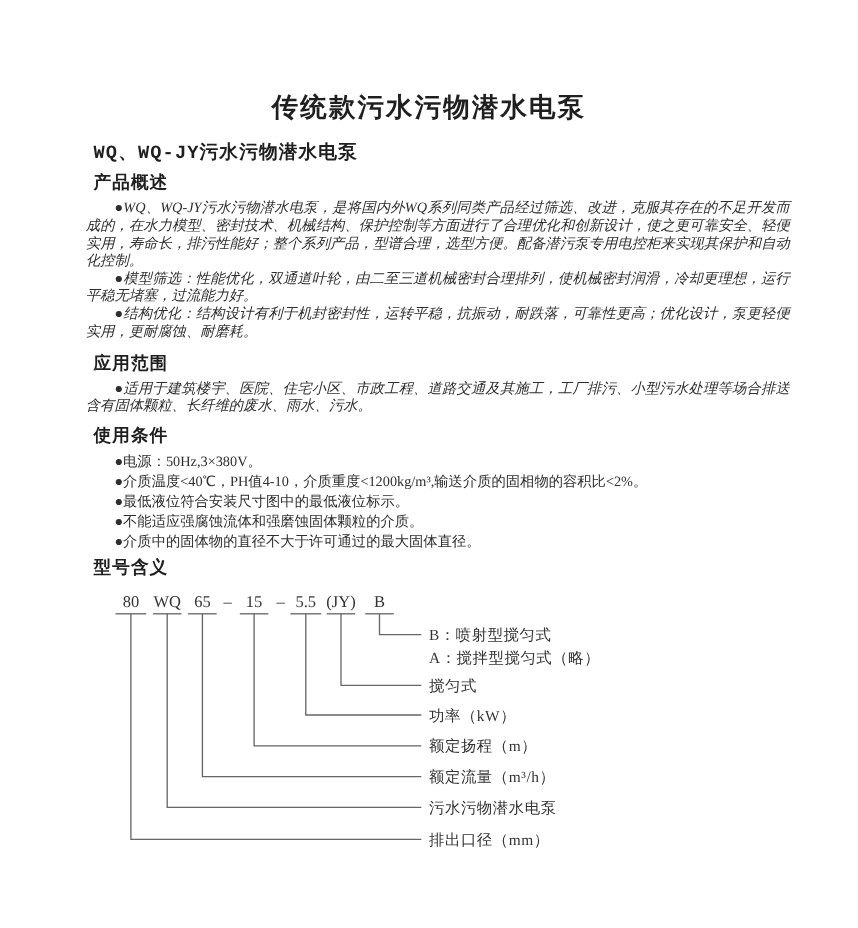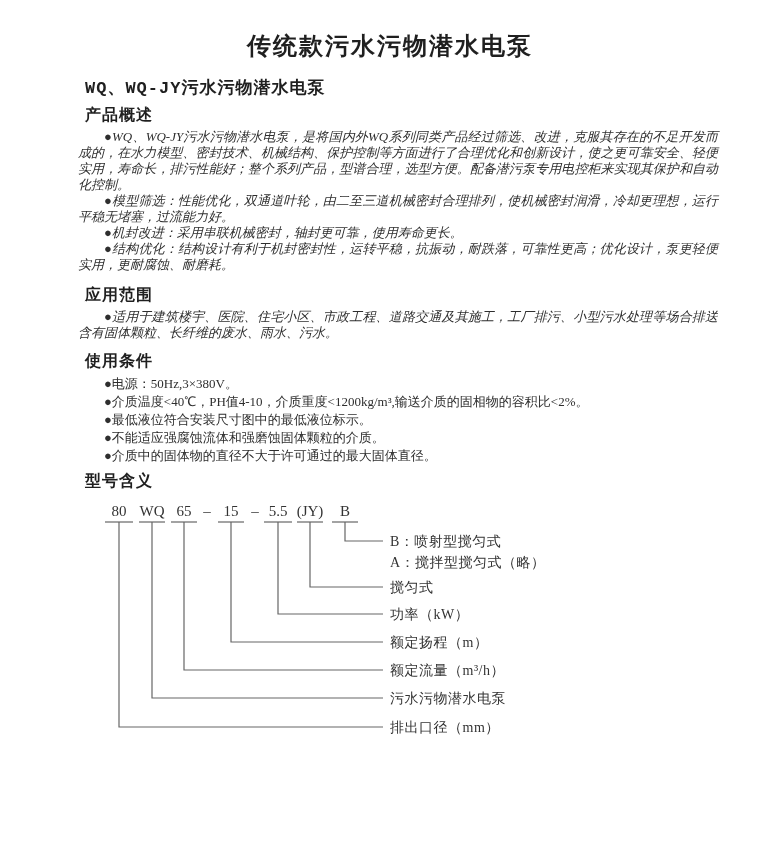--- a/index.html
+++ b/index.html
@@ -7,21 +7,21 @@
     position: relative;
     width: 780px;
     height: 844px;
     background: #ffffff;
     overflow: hidden;
     font-family: "Liberation Serif", serif;
     color: #2a2a2a;
   }
   .doc-title {
     margin: 0 0 18px 0;
-    padding-top: 32px;
+    padding-top: 84px;
     text-align: center;
     font-family: "Liberation Sans", sans-serif;
     font-weight: bold;
     font-size: 24px;
     line-height: 28px;
     letter-spacing: 2px;
     color: #1f1f1f;
   }
   .content { padding: 0 62px 0 78px; }
   .subtitle {
@@ -81,21 +81,20 @@
 <div class="page">
 
   <h1 class="doc-title">传统款污水污物潜水电泵</h1>
 
   <div class="content">
     <h2 class="subtitle">WQ、WQ-JY污水污物潜水电泵</h2>
 
     <h3 class="section-heading">产品概述</h3>
     <p class="para">●WQ、WQ-JY污水污物潜水电泵，是将国内外WQ系列同类产品经过筛选、改进，克服其存在的不足开发而成的，在水力模型、密封技术、机械结构、保护控制等方面进行了合理优化和创新设计，使之更可靠安全、轻便实用，寿命长，排污性能好；整个系列产品，型谱合理，选型方便。配备潜污泵专用电控柜来实现其保护和自动化控制。</p>
     <p class="para">●模型筛选：性能优化，双通道叶轮，由二至三道机械密封合理排列，使机械密封润滑，冷却更理想，运行平稳无堵塞，过流能力好。</p>
-    <p class="para">●机封改进：采用串联机械密封，轴封更可靠，使用寿命更长。</p>
     <p class="para">●结构优化：结构设计有利于机封密封性，运转平稳，抗振动，耐跌落，可靠性更高；优化设计，泵更轻便实用，更耐腐蚀、耐磨耗。</p>
 
     <h3 class="section-heading spaced">应用范围</h3>
     <p class="para">●适用于建筑楼宇、医院、住宅小区、市政工程、道路交通及其施工，工厂排污、小型污水处理等场合排送含有固体颗粒、长纤维的废水、雨水、污水。</p>
 
     <h3 class="section-heading spaced-sm">使用条件</h3>
     <p class="cond">●电源：50Hz,3×380V。</p>
     <p class="cond">●介质温度&lt;40℃，PH值4-10，介质重度&lt;1200kg/m³,输送介质的固相物的容积比&lt;2%。</p>
     <p class="cond">●最低液位符合安装尺寸图中的最低液位标示。</p>
     <p class="cond">●不能适应强腐蚀流体和强磨蚀固体颗粒的介质。</p>

